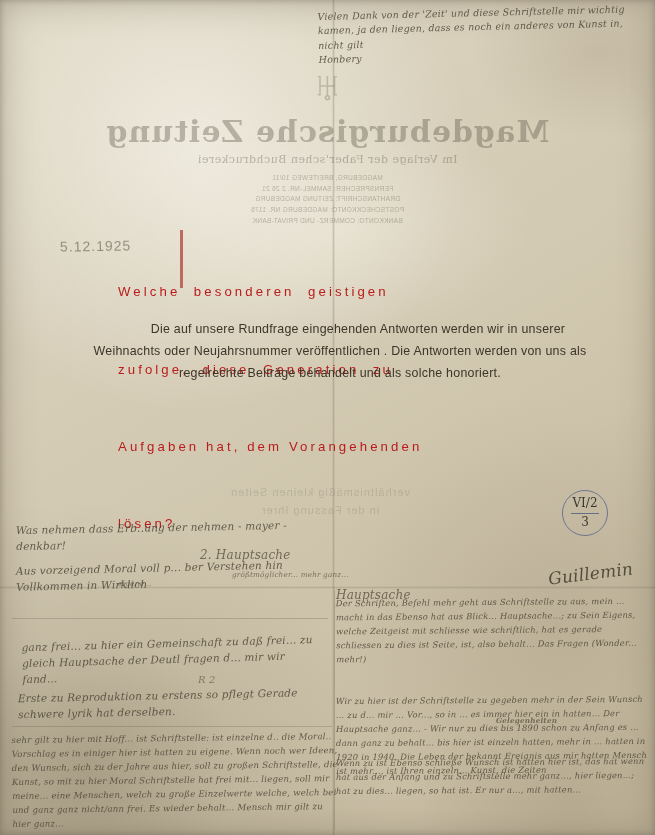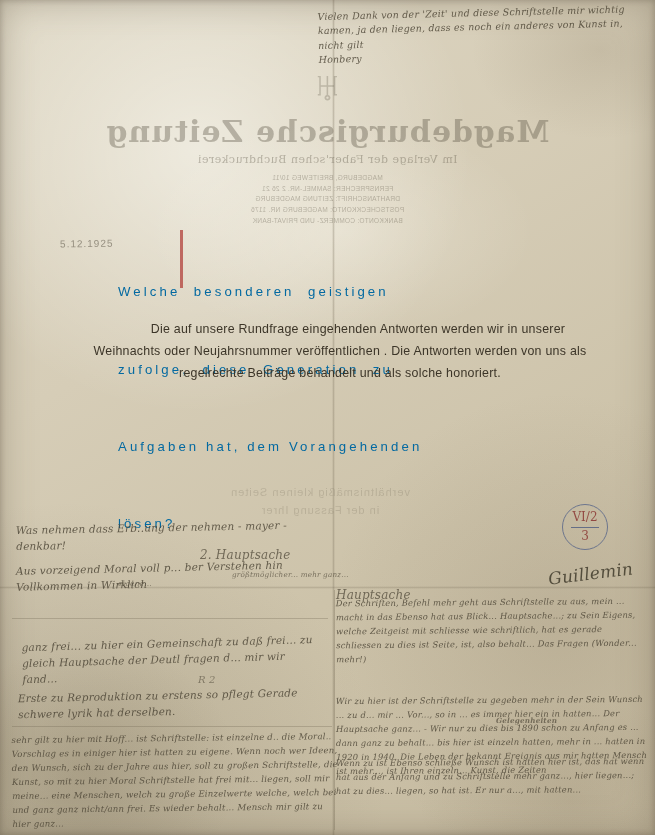--- a/index.html
+++ b/index.html
@@ -62,21 +62,21 @@
     line-height: 1.52;
     white-space: pre-wrap;
   }
   #title-block {
     left: 118px;
     top: 228px;
     width: 480px;
     font-size: 13.2px;
     letter-spacing: 3.1px;
     line-height: 1.95;
-    color: #0369a1;
+    color: #b91c1c;
   }
   .body-para {
     font-size: 12.4px;
     letter-spacing: 0.25px;
     line-height: 1.78;
     color: #3c3528;
   }
   #para1 { left: 80px; top: 318px; width: 520px; text-indent: 36px; text-align: center; }
   #para2 { left: 84px; top: 412px; width: 520px; text-indent: 36px; }
   #closing { left: 246px; top: 522px; width: 330px; font-size: 12.6px; letter-spacing: 0.4px; }
@@ -128,35 +128,35 @@
     line-height: 1.65;
     letter-spacing: 0.3px;
   }
 
   
   #date-stamp {
     position: absolute;
     left: 60px;
     top: 238px;
     font-family: "Liberation Sans", sans-serif;
-    font-size: 10px;
+    font-size: 14px;
     color: #4a4335;
     opacity: 0.5;
     letter-spacing: 1px;
     transform: rotate(-1deg);
   }
   #archive-circle {
     position: absolute;
     left: 562px;
-    top: 504px;
+    top: 490px;
     width: 44px;
     height: 44px;
     border: 1.6px solid #4a5b86;
     border-radius: 50%;
-    color: #7f1d1d;
+    color: #000000;
     opacity: 0.72;
     text-decoration: underline;
   }
   #archive-circle .ac-top {
     position: absolute;
     left: 0; right: 0;
     top: 5px;
     text-align: center;
     font-family: "DejaVu Serif", serif;
     font-size: 12px;

